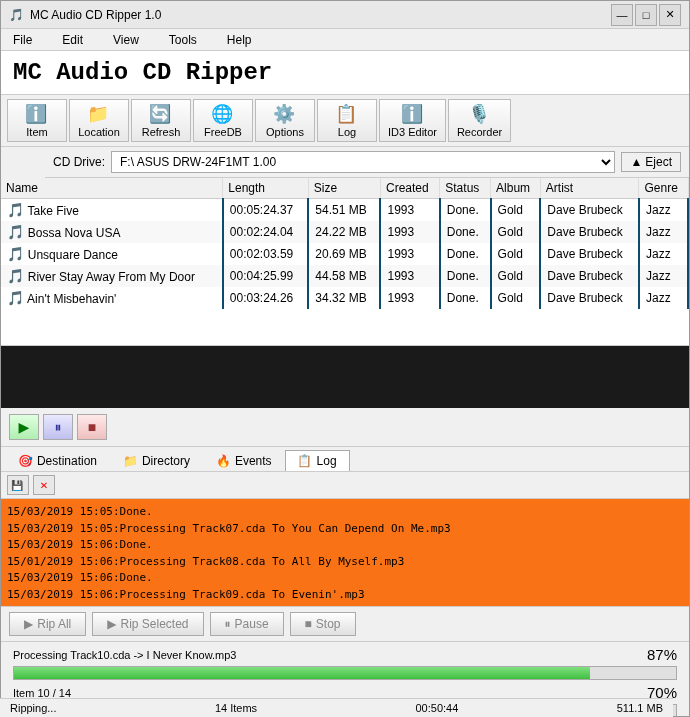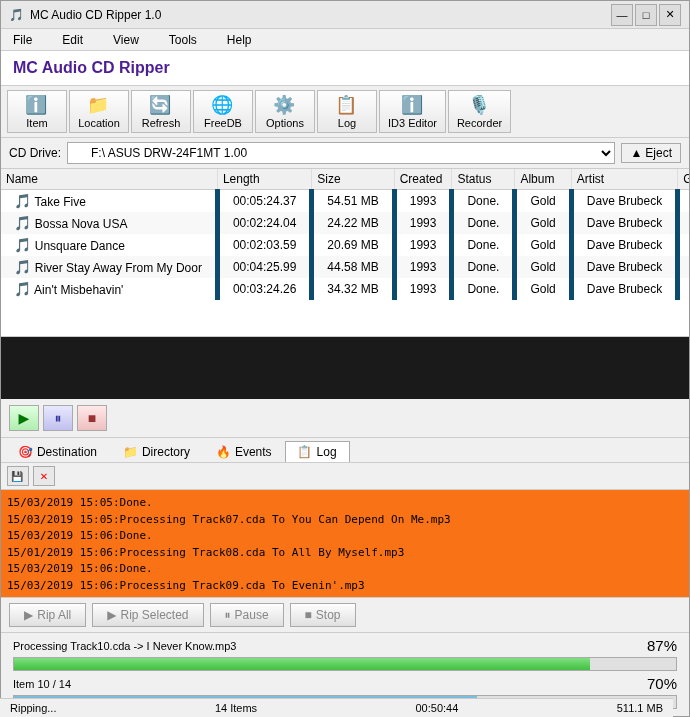--- a/index.html
+++ b/index.html
@@ -43,24 +43,25 @@
     }
     .menu-item {
       padding: 2px 8px;
       cursor: pointer;
       font-size: 12px;
     }
     
     #app-title {
       background: white;
       padding: 8px 12px;
-      font-size: 16px;
+      font-size: 24px;
       font-weight: bold;
-      color: #4c1d95;
-      border-bottom: 1px solid #ccc;
+      color: #000000;
+      border-bottom: 1px solid #ccc;
+      font-family: Liberation Mono, monospace;
     }
     
     #toolbar {
       background: #f0f0f0;
       padding: 4px 6px;
       display: flex;
       gap: 2px;
       border-bottom: 1px solid #ccc;
       flex-wrap: wrap;
     }
@@ -77,26 +78,27 @@
     }
     .toolbar-icon { font-size: 18px; margin-bottom: 1px; }
     
     #cd-drive-bar {
       background: #f0f0f0;
       padding: 4px 8px;
       display: flex;
       align-items: center;
       gap: 6px;
       border-bottom: 1px solid #ccc;
+      margin-left: 44px;
     }
     #cd-drive-select {
       flex: 1;
       border: 1px solid #aaa;
       background: white;
-      padding: 2px 19px;
+      padding: 2px 4px;
       font-size: 12px;
     }
     #eject-btn {
       display: flex; align-items: center; gap: 3px;
       padding: 2px 8px;
       border: 1px solid #aaa;
       background: #f0f0f0;
       cursor: pointer;
       font-size: 12px;
     }
@@ -118,22 +120,22 @@
     }
     #track-table th {
       padding: 3px 5px;
       text-align: left;
       font-weight: normal;
       border-right: 1px solid #ddd;
       white-space: nowrap;
     }
     #track-table tbody tr:nth-child(even) { background: #f8f8f8; }
     #track-table td {
-      padding: 3px 13px;
-      border-right: 5px solid #0c4a6e;
+      padding: 3px 6px;
+      border-right: 2px solid #0c4a6e;
       white-space: nowrap;
     }
     .track-icon { font-size: 14px; color: #4477cc; }
     
     #display-area {
       background: #1a1a1a;
       height: 62px;
     }
     
     #transport-controls {

